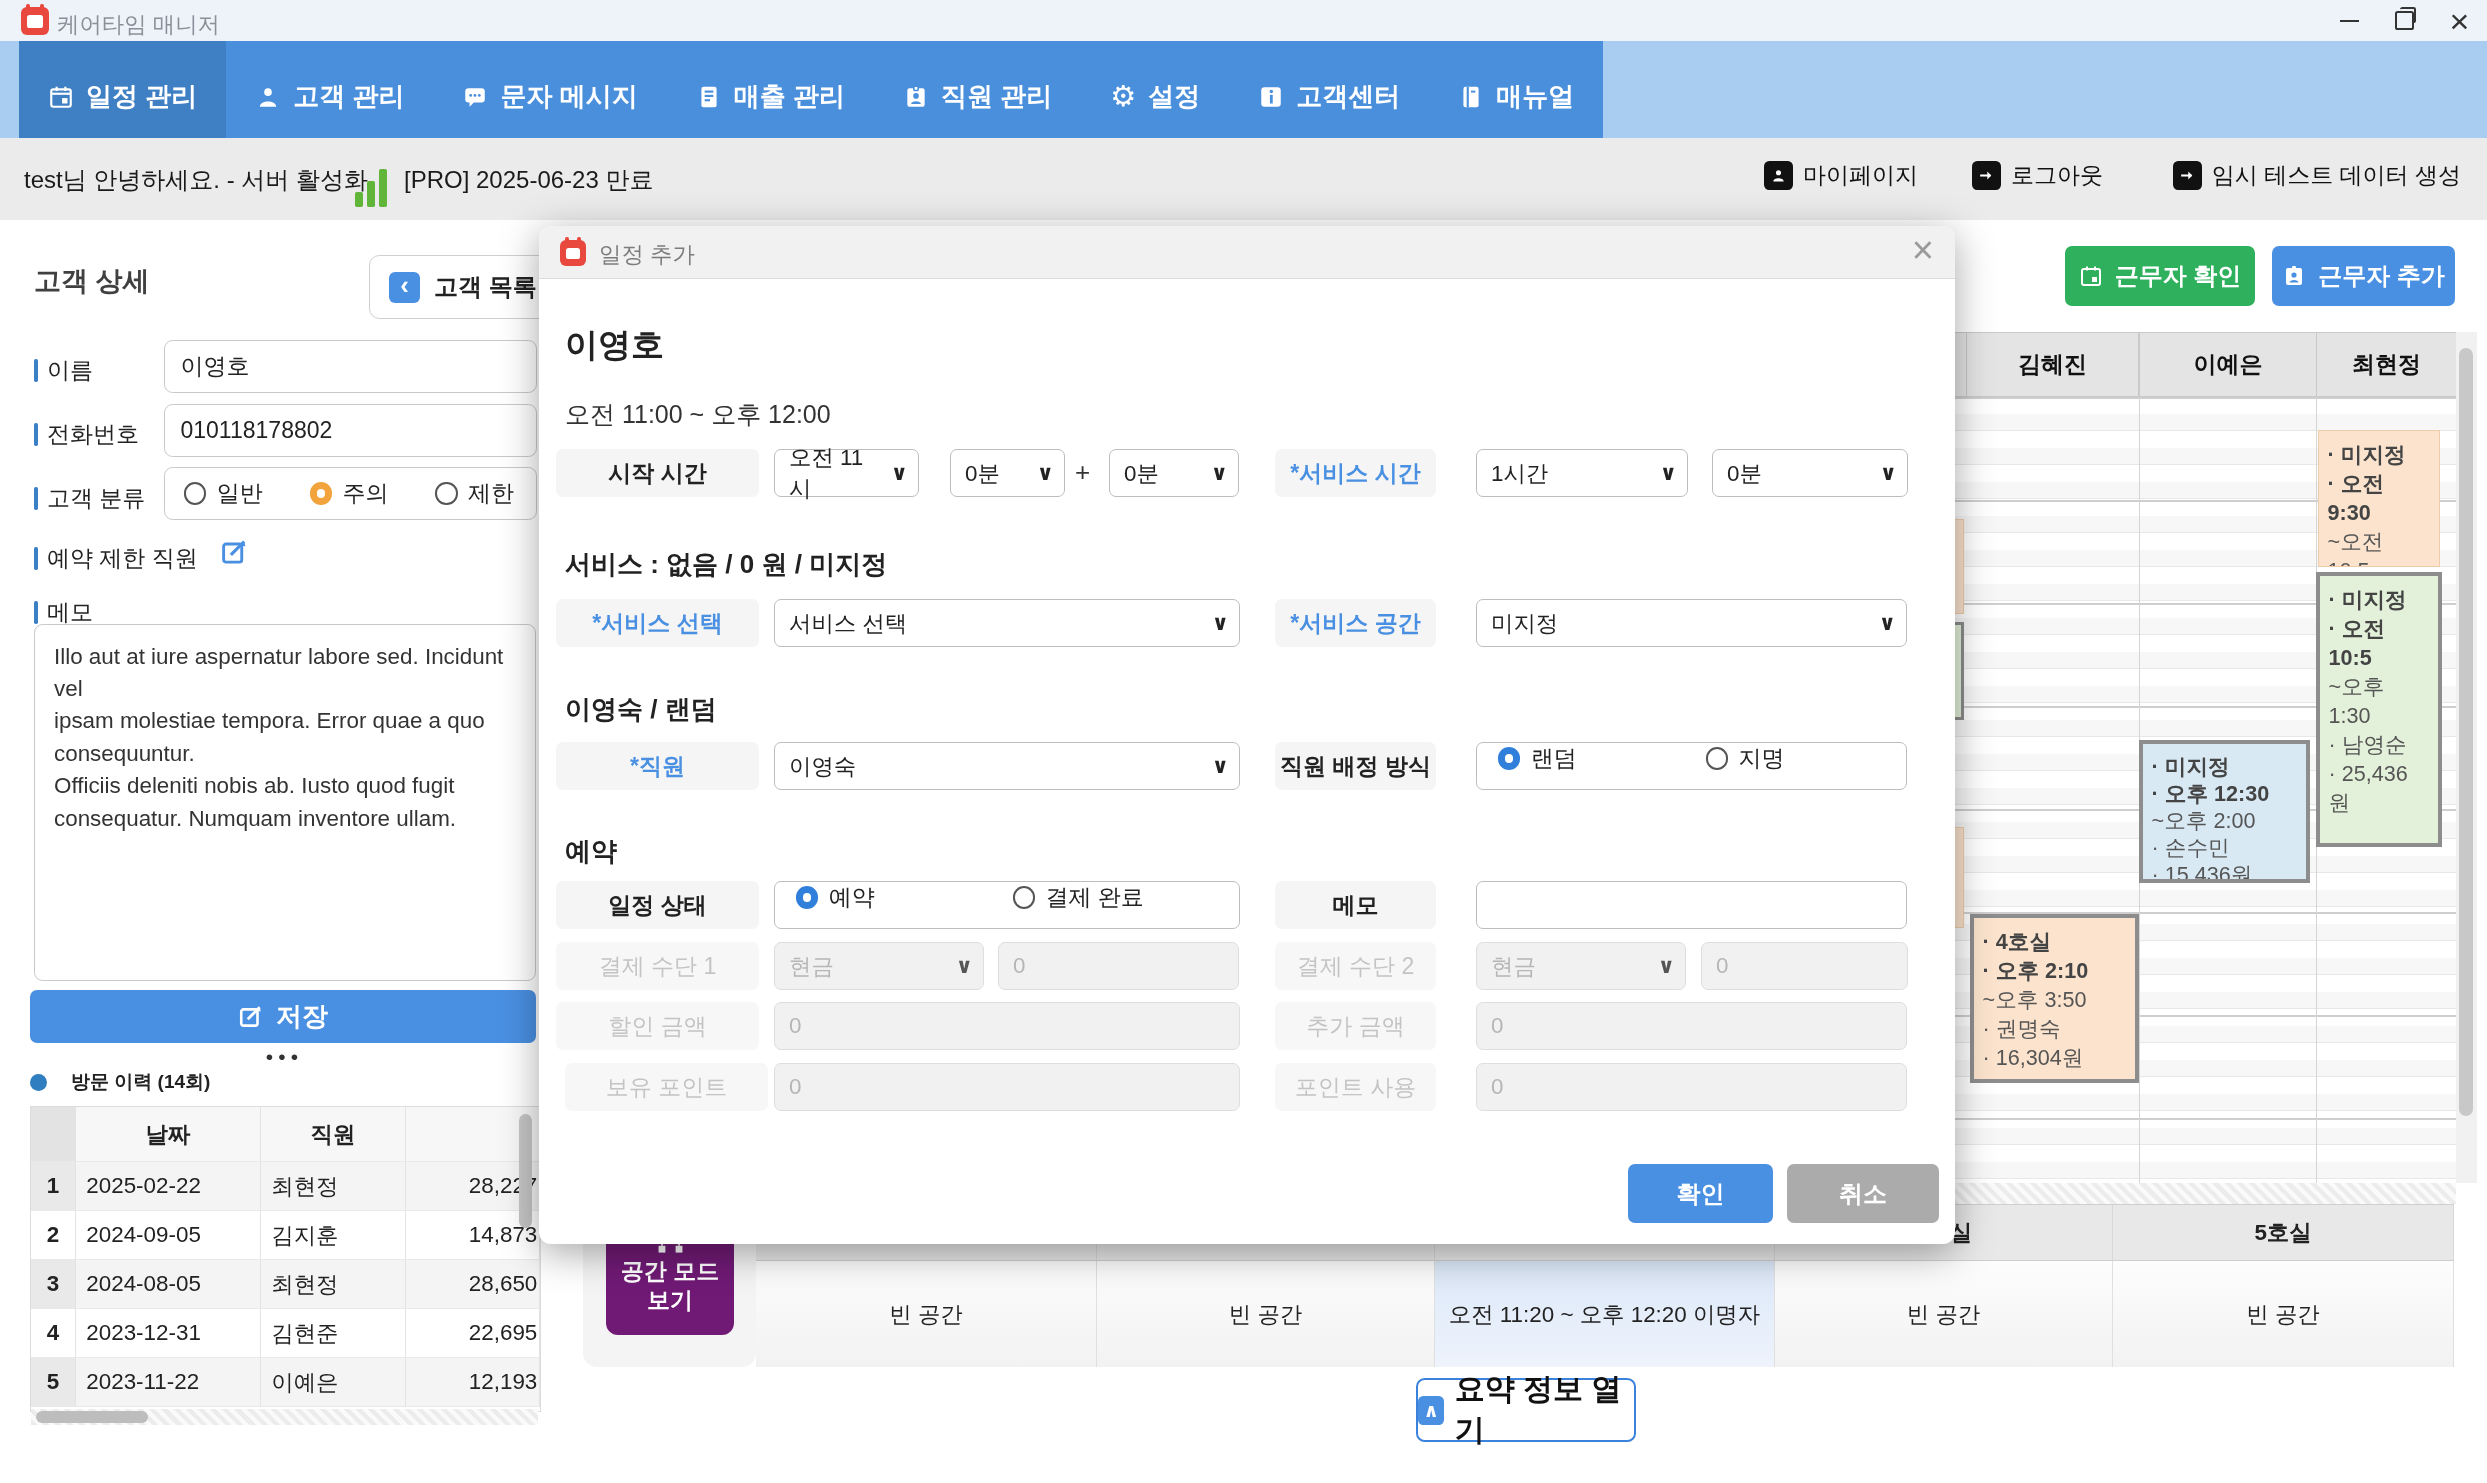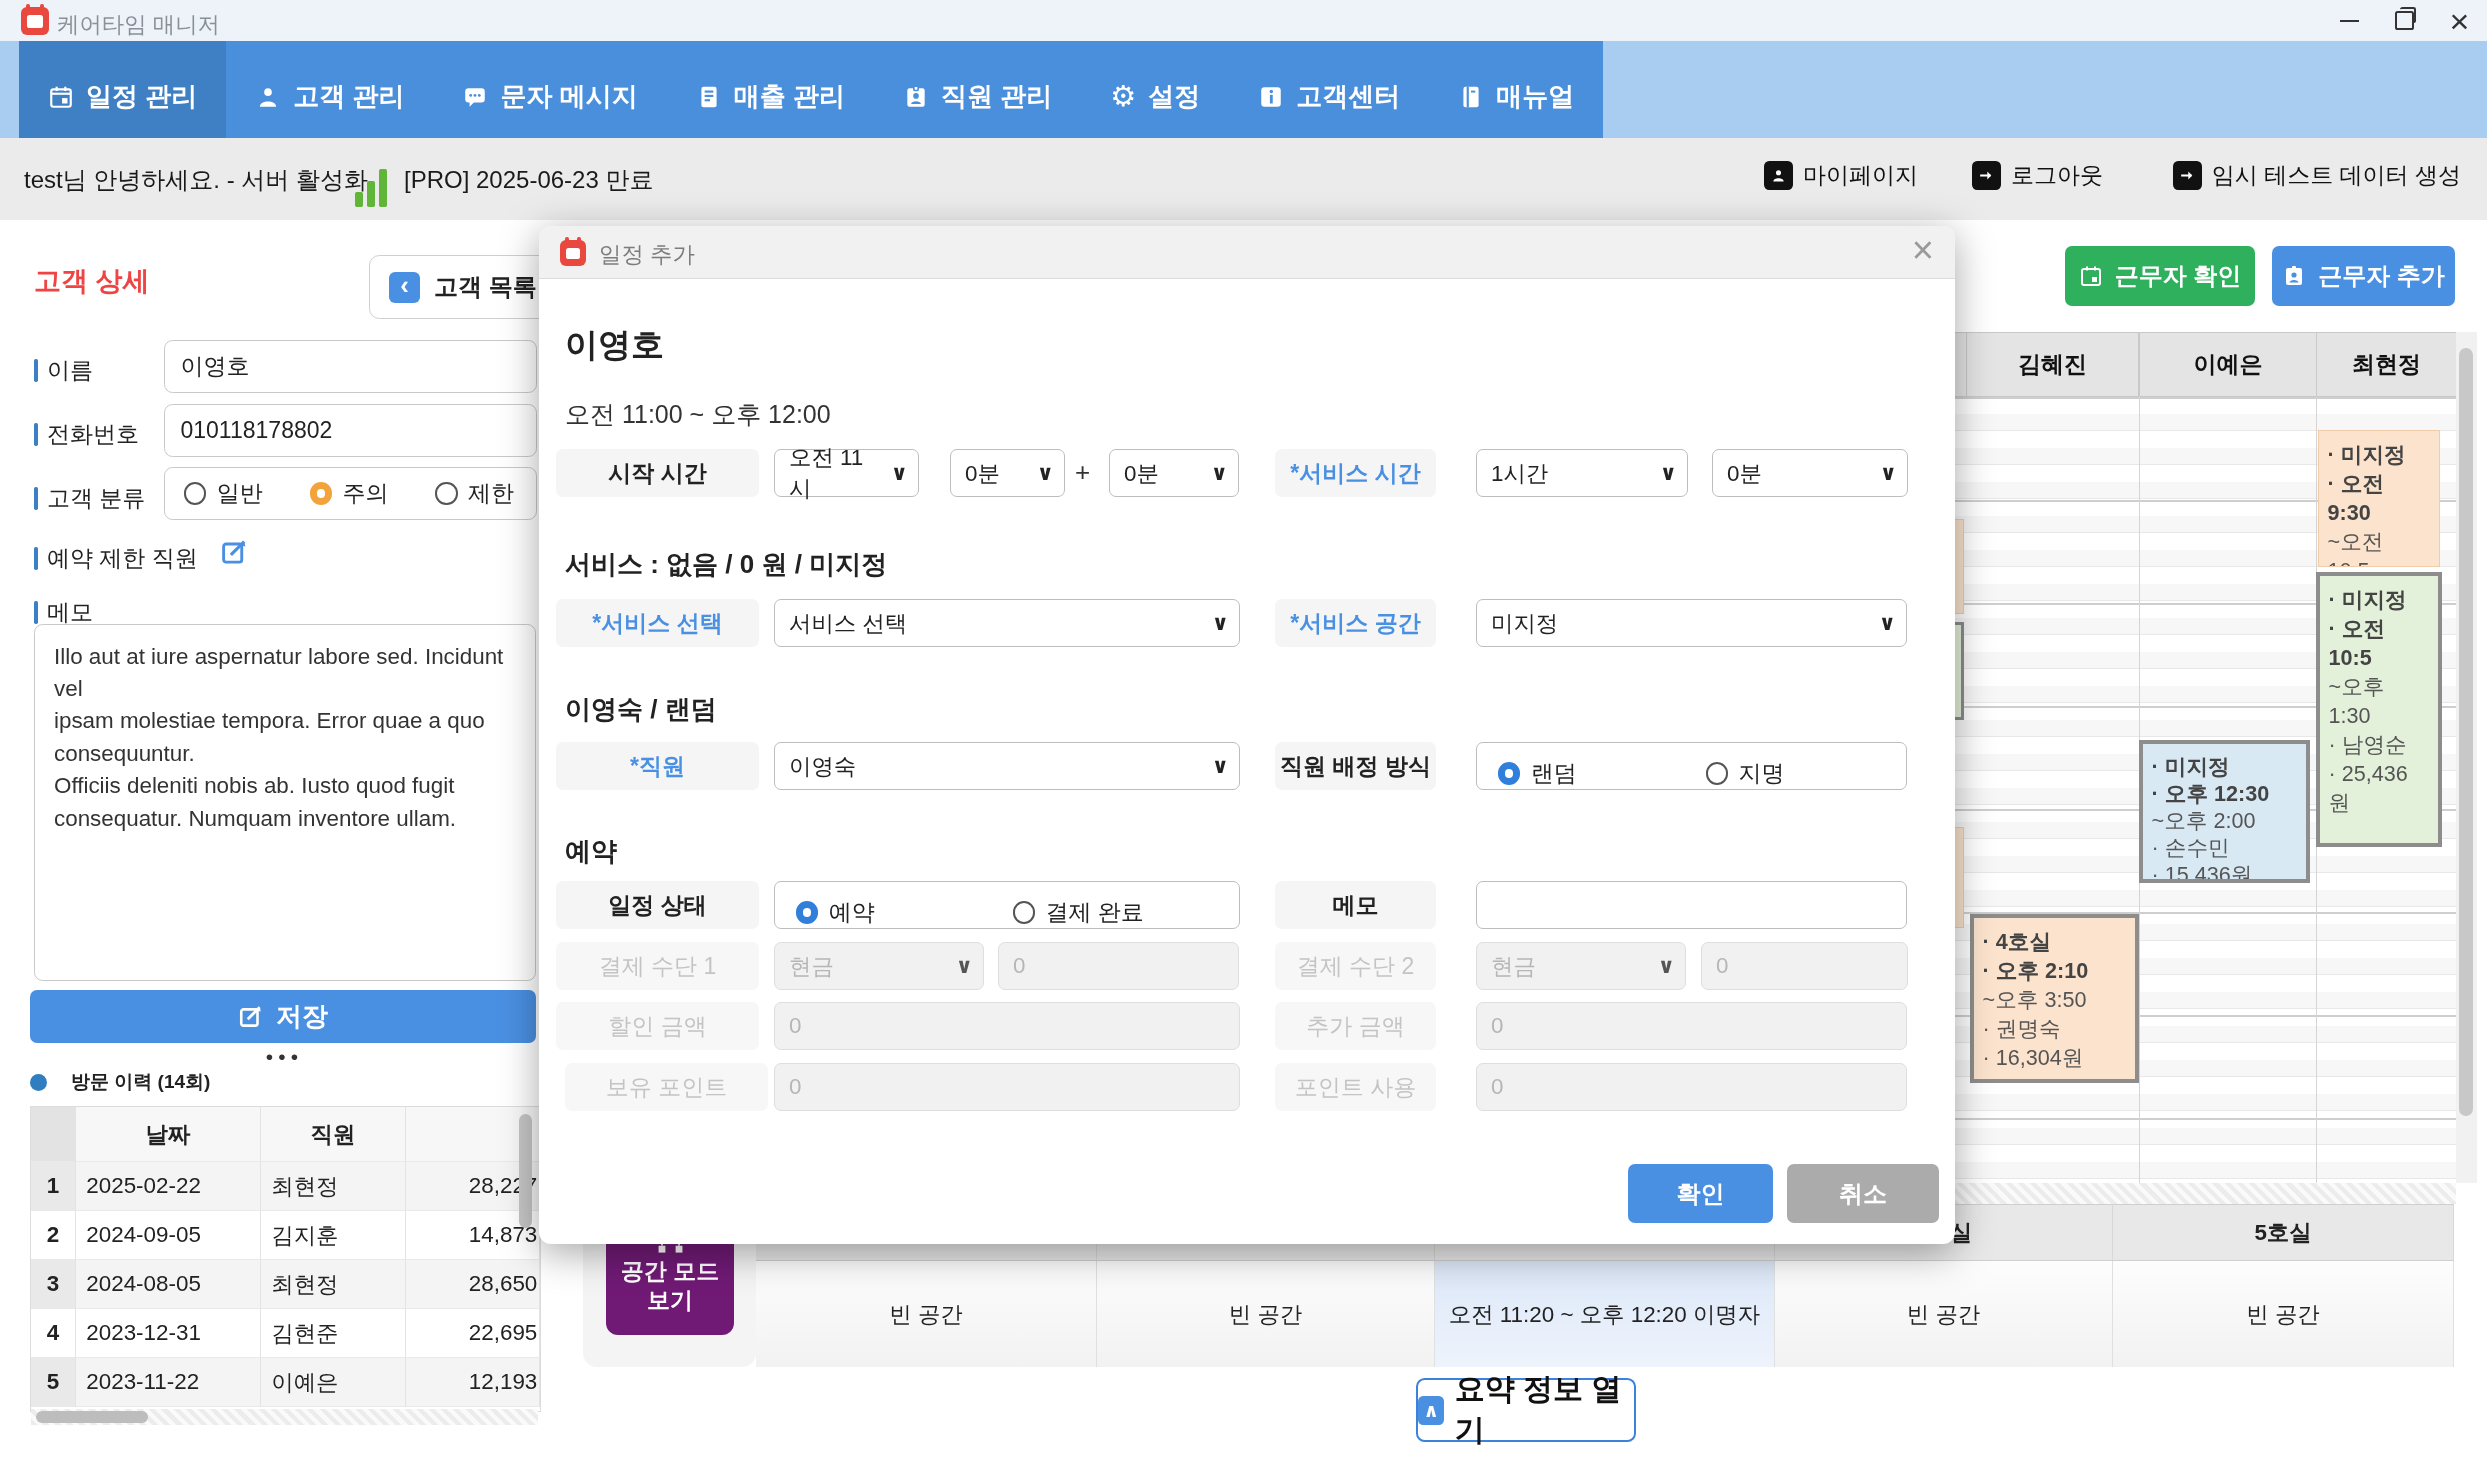--- a/index.html
+++ b/index.html
@@ -26,21 +26,21 @@
   .tab svg{display:block;}
   .gearglyph{font-size:29px;line-height:29px;}
   
   .statusbar{position:absolute;left:0;top:138px;width:2487px;height:82px;background:#ebebeb;}
   .statustext{position:absolute;top:26px;font-size:24px;color:#1a1a1a;}
   .sigbars{position:absolute;display:flex;align-items:flex-end;gap:4.3px;}
   .sigbars i{display:block;width:7.8px;background:#61b63a;border-radius:1.7px;}
   .statuslink{position:absolute;top:22.4px;display:flex;align-items:center;gap:10.3px;font-size:23px;color:#111;cursor:pointer;}
   .blkicon{width:29px;height:29px;background:#111;border-radius:5.2px;display:flex;align-items:center;justify-content:center;}
   
-  .ptitle{font-size:27px;font-weight:bold;color:#ef4444;}
+  .ptitle{font-size:27px;font-weight:bold;color:#404040;}
   .fieldlabel{display:flex;align-items:center;gap:8.6px;font-size:23px;color:#222;}
   .fieldlabel:before{content:"";width:4.3px;height:22.4px;background:#3b7fc4;border-radius:1.7px;}
   .inputbox{position:absolute;border:1.7px solid #c9c9c9;border-radius:8.6px;background:#fff;font-size:23px;color:#222;display:flex;align-items:center;padding:0 15.5px;box-sizing:border-box;}
   .radiolbl{display:flex;align-items:center;gap:10.3px;font-size:23px;color:#222;}
   .rcirc{width:22.4px;height:22.4px;border-radius:50%;box-sizing:border-box;border:2.6px solid #555;background:#fff;}
   .rcirc.selyellow{border:7px solid #f2a33c;}
   .rcirc.selblue{border:7px solid #2f7fdb;}
   .bluebtn{background:#4a90e2;border-radius:7px;color:#fff;font-weight:bold;display:flex;align-items:center;justify-content:center;gap:12px;}
   .memo{position:absolute;border:1.7px solid #c9c9c9;border-radius:8.6px;background:#fff;font-size:22.4px;line-height:1.45;color:#333;padding:15.5px 19px;box-sizing:border-box;white-space:pre-wrap;}
   
@@ -81,21 +81,21 @@
   .mclose{position:absolute;right:21px;top:3.4px;font-size:38px;color:#9a9a9a;}
   .lblbox{position:absolute;height:48px;background:#f5f5f5;border-radius:7px;display:flex;align-items:center;justify-content:center;font-size:23px;font-weight:bold;color:#222;}
   .lblbox.req{color:#4a90e2;}
   .lblbox.dis{color:#c4c4c4;background:#f7f7f7;font-weight:normal;}
   .sel{position:absolute;height:48px;border:1.7px solid #bdbdbd;border-radius:7px;background:#fff;display:flex;align-items:center;font-size:22.4px;color:#222;padding:0 38px 0 14px;box-sizing:border-box;}
   .sel .chev{position:absolute;right:10.3px;top:50%;transform:translateY(-50%);font-size:21px;font-weight:bold;color:#222;}
   .sel.dis{background:#f1f1f1;border-color:#dedede;color:#b6b6b6;}
   .sel.dis .chev{color:#555;}
   .minp{position:absolute;height:48px;border:1.7px solid #bdbdbd;border-radius:7px;background:#fff;display:flex;align-items:center;font-size:22.4px;color:#222;padding:0 14px;box-sizing:border-box;}
   .minp.dis{background:#f1f1f1;border-color:#dedede;color:#b6b6b6;}
-  .radioframe{position:absolute;height:48px;border:1.7px solid #bdbdbd;border-radius:7px;background:#fff;display:flex;align-items:flex-end;box-sizing:border-box;}
+  .radioframe{position:absolute;height:48px;border:1.7px solid #bdbdbd;border-radius:7px;background:#fff;display:flex;align-items:flex-start;box-sizing:border-box;}
   .msection{position:absolute;font-size:26px;font-weight:bold;color:#222;}
   .mbtn{position:absolute;height:59px;border-radius:7px;color:#fff;font-size:24px;font-weight:bold;display:flex;align-items:center;justify-content:center;}
 </style>
 </head>
 <body>
 
 <div id="app">
 
   <div class="titlebar">
     <span class="appicon" style="left:21px;top:7px;">

